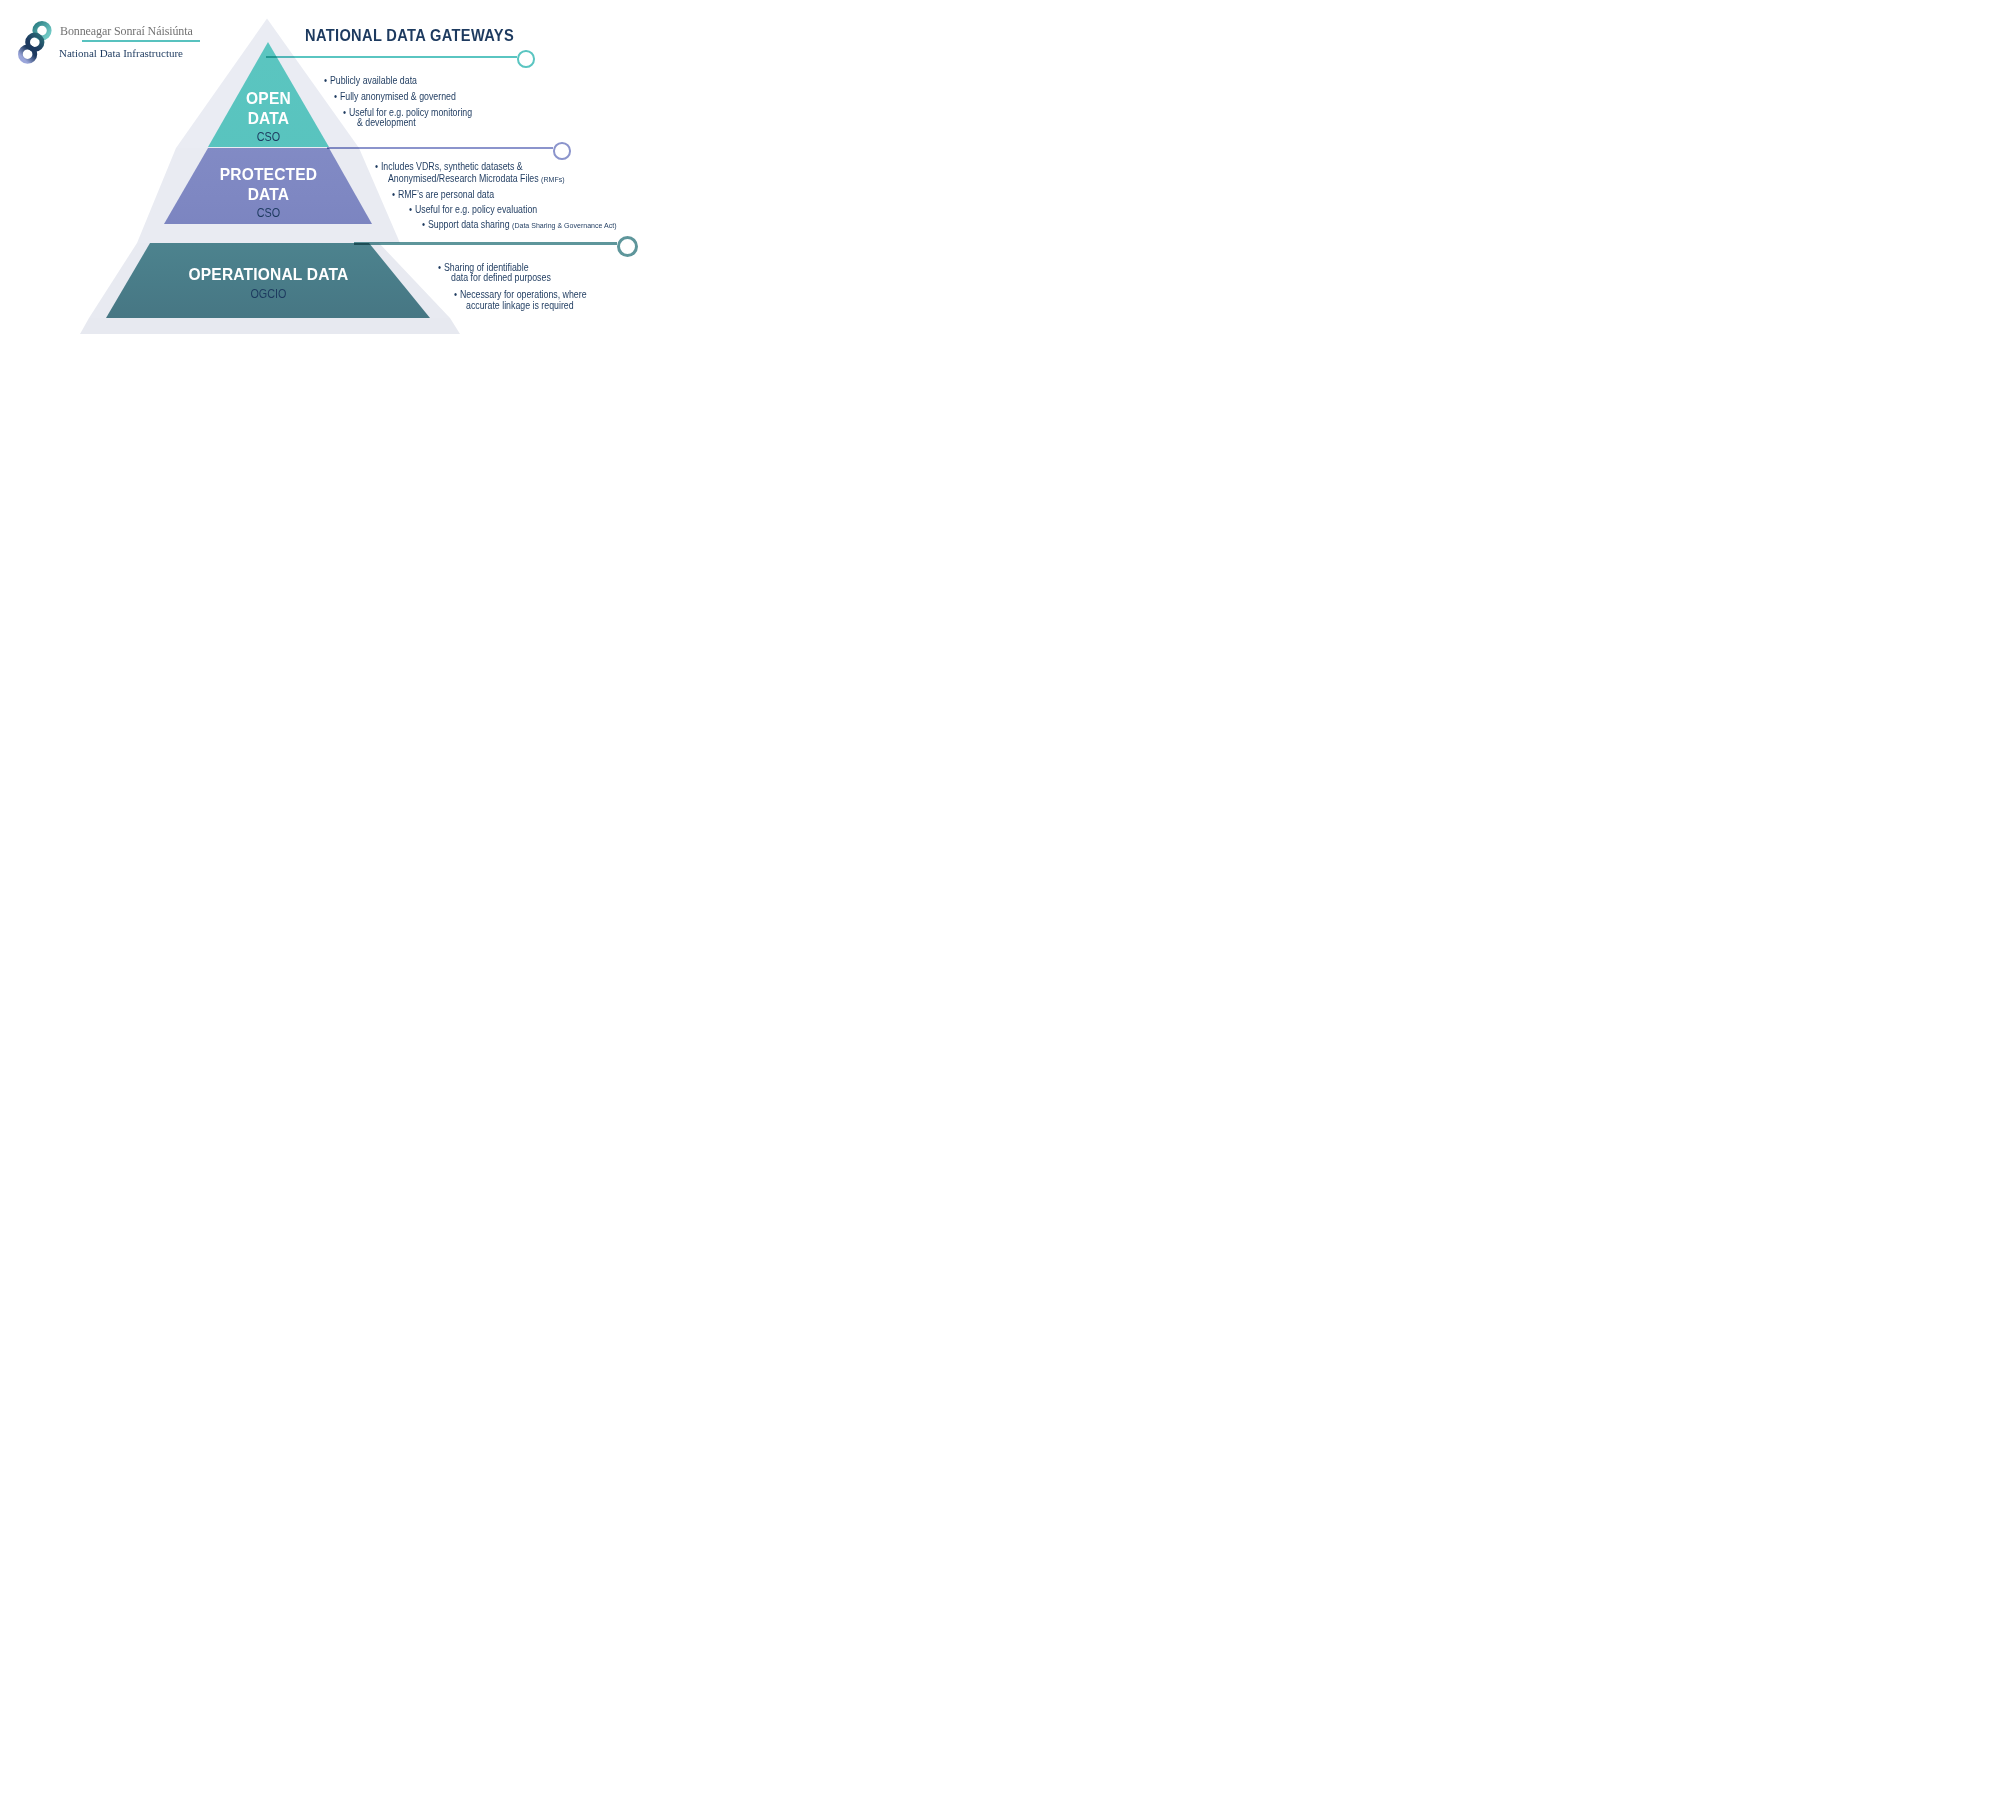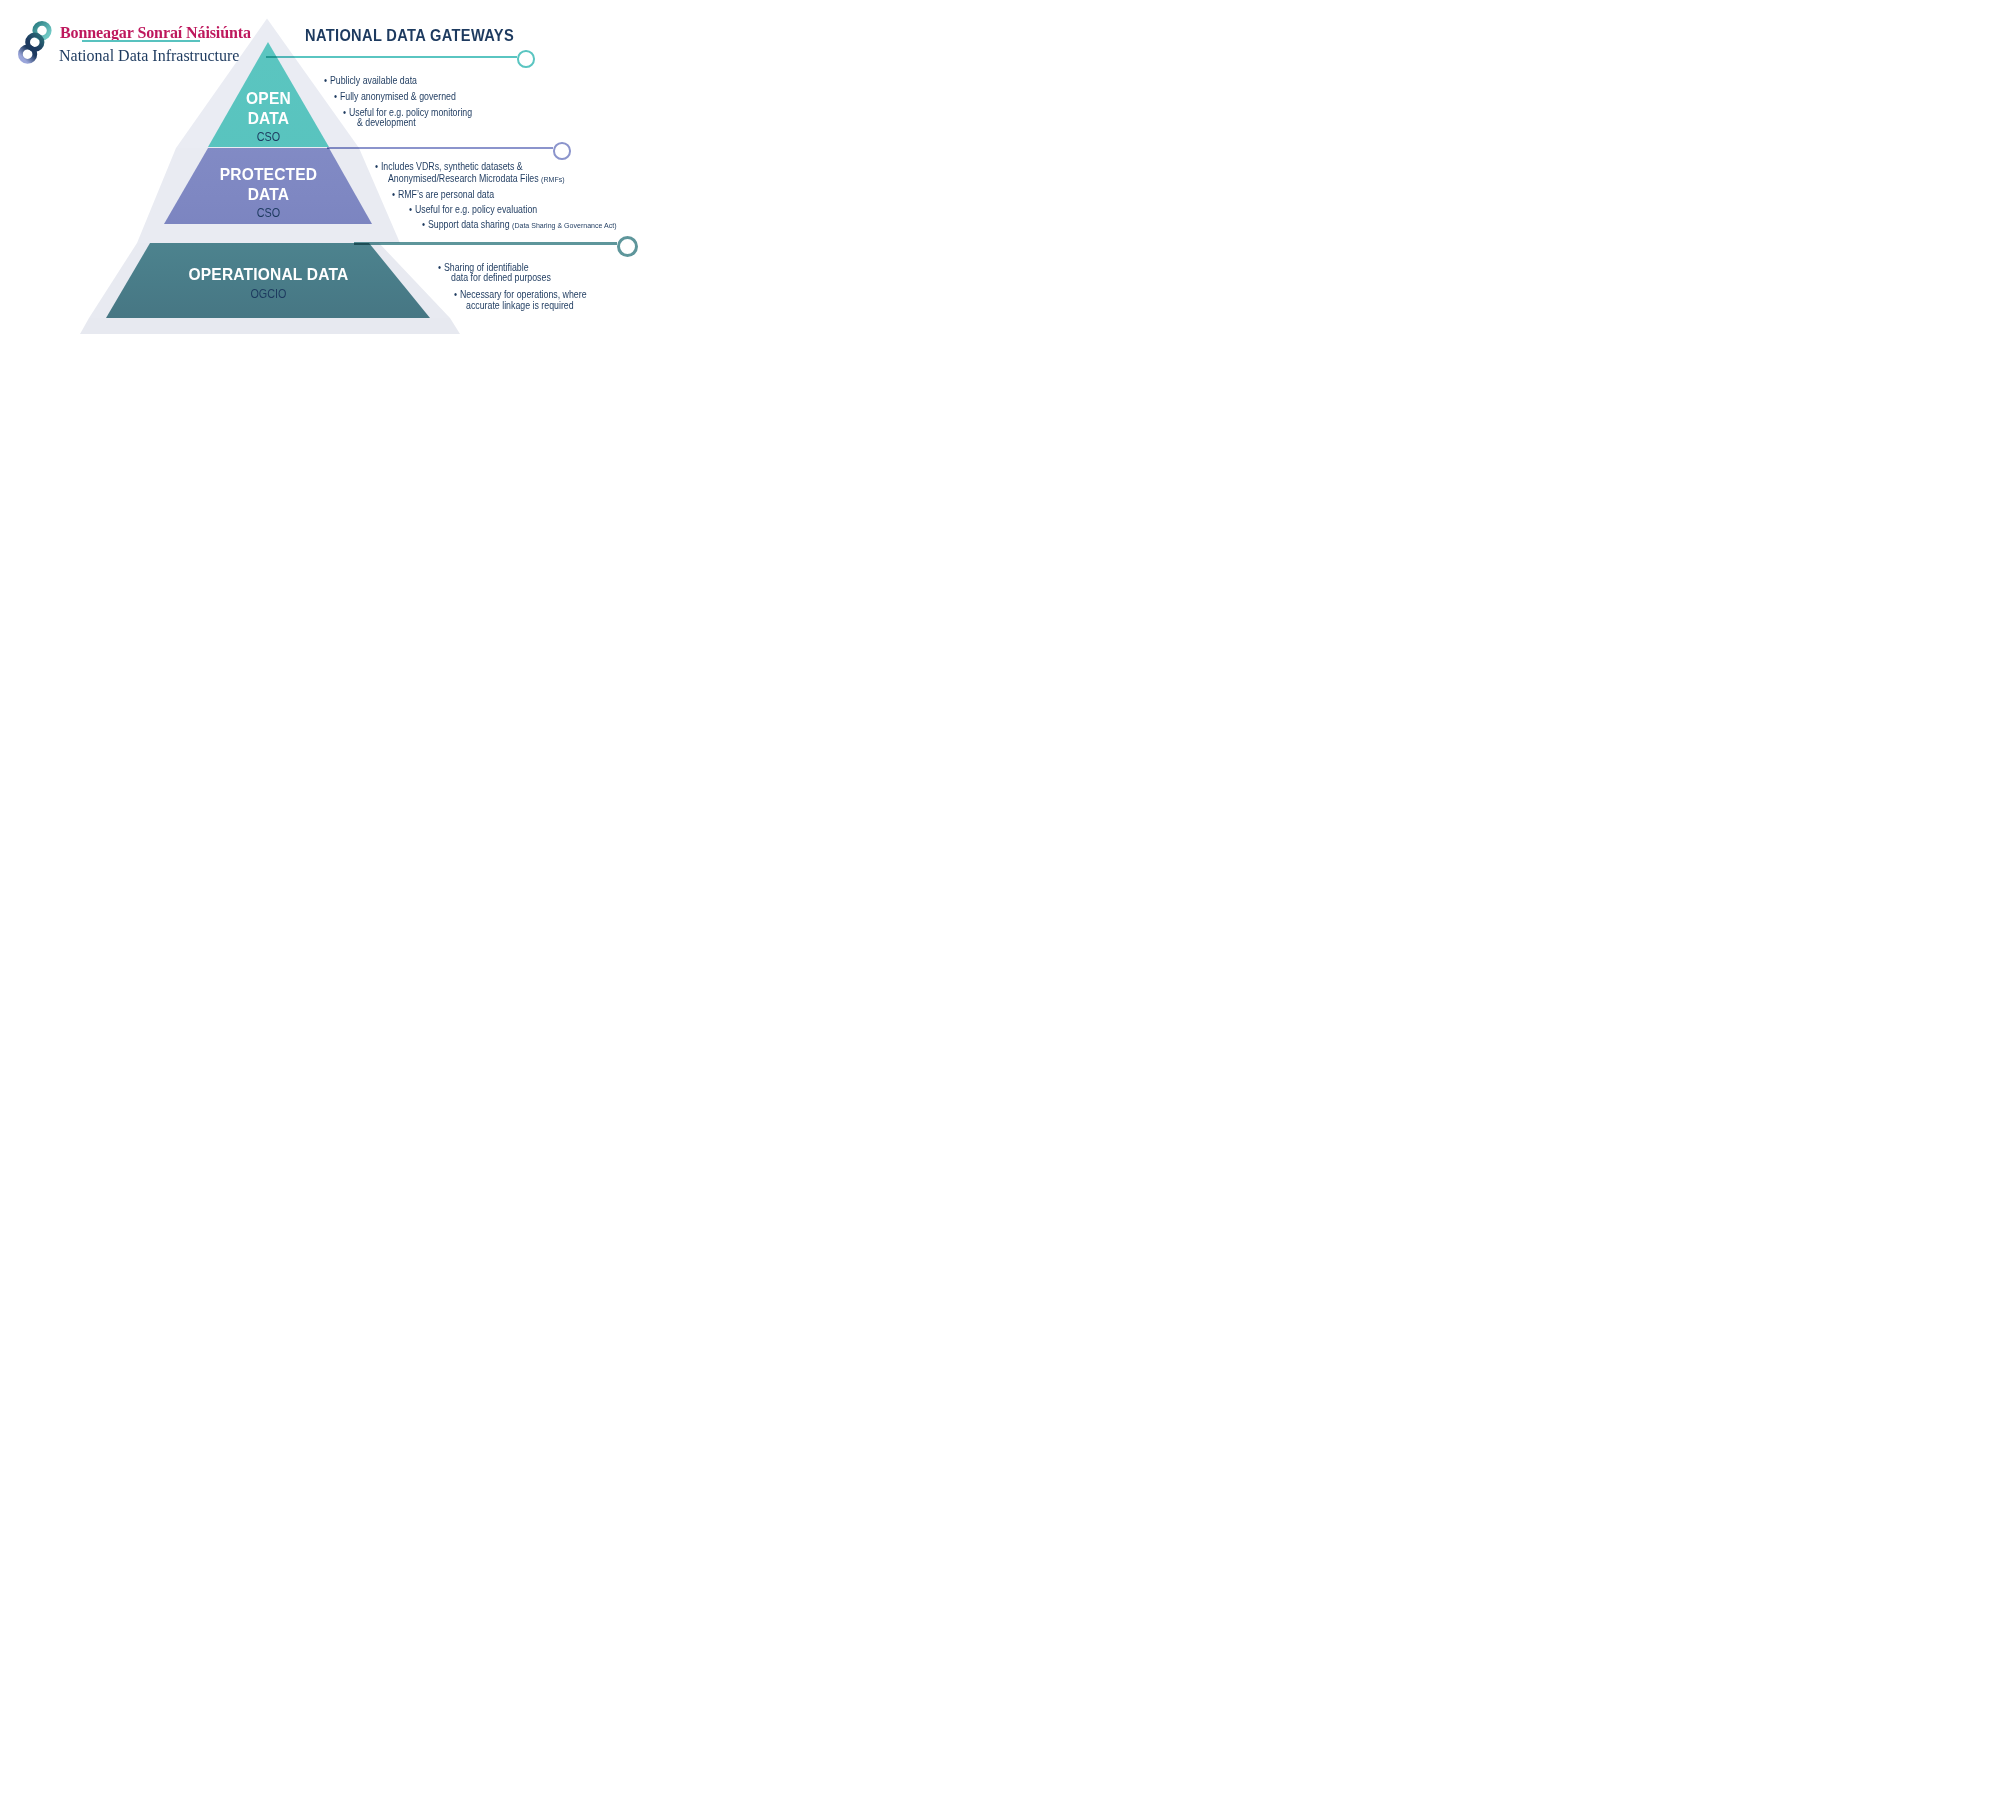--- a/index.html
+++ b/index.html
@@ -29,24 +29,24 @@
   .ring{position:absolute;border-radius:50%;background:transparent;}
   #ring-open{left:517px;top:50px;width:13.7px;height:13.7px;border:2.8px solid #5ac5c1;}
   #ring-protected{left:553px;top:142px;width:13.7px;height:13.7px;border:2.8px solid #8b94cc;}
   #ring-operational{left:617px;top:236px;width:15.3px;height:15.3px;border:3.2px solid #5e969b;}
 
   
   #title{position:absolute;left:305px;top:26px;font-size:17px;font-weight:bold;
     color:#1d3a5f;letter-spacing:0.4px;white-space:nowrap;
     transform:scaleX(.86);transform-origin:left top;}
   #logo-irish{position:absolute;left:60px;top:24px;font-family:"Liberation Serif",serif;
-    font-weight:bold;font-size:16px;color:#be185d;white-space:nowrap;letter-spacing:-0.1px;}
+    font-weight:normal;font-size:12px;color:#737373;white-space:nowrap;letter-spacing:-0.1px;}
   #logo-underline{position:absolute;left:82px;top:40px;width:118px;height:1.6px;background:#58c2bf;}
   #logo-eng{position:absolute;left:59px;top:47px;font-family:"Liberation Serif",serif;
-    font-size:16px;color:#1d3a5f;white-space:nowrap;}
+    font-size:11px;color:#1d3a5f;white-space:nowrap;}
   #logo-rings{position:absolute;left:16px;top:19.3px;}
 
   
   .band-line{position:absolute;left:0;width:537px;text-align:center;white-space:nowrap;
     font-weight:bold;color:#ffffff;font-size:17.3px;letter-spacing:0.2px;line-height:1;
     transform:scaleX(.9);transform-origin:268px 50%;}
   .band-org{position:absolute;left:0;width:537px;text-align:center;white-space:nowrap;
     font-weight:500;color:#1d3a5f;font-size:12px;line-height:1;
     transform:scaleX(.9);transform-origin:268px 50%;}
   #open-l1{top:90px;} #open-l2{top:110px;} #open-org{top:131px;}

